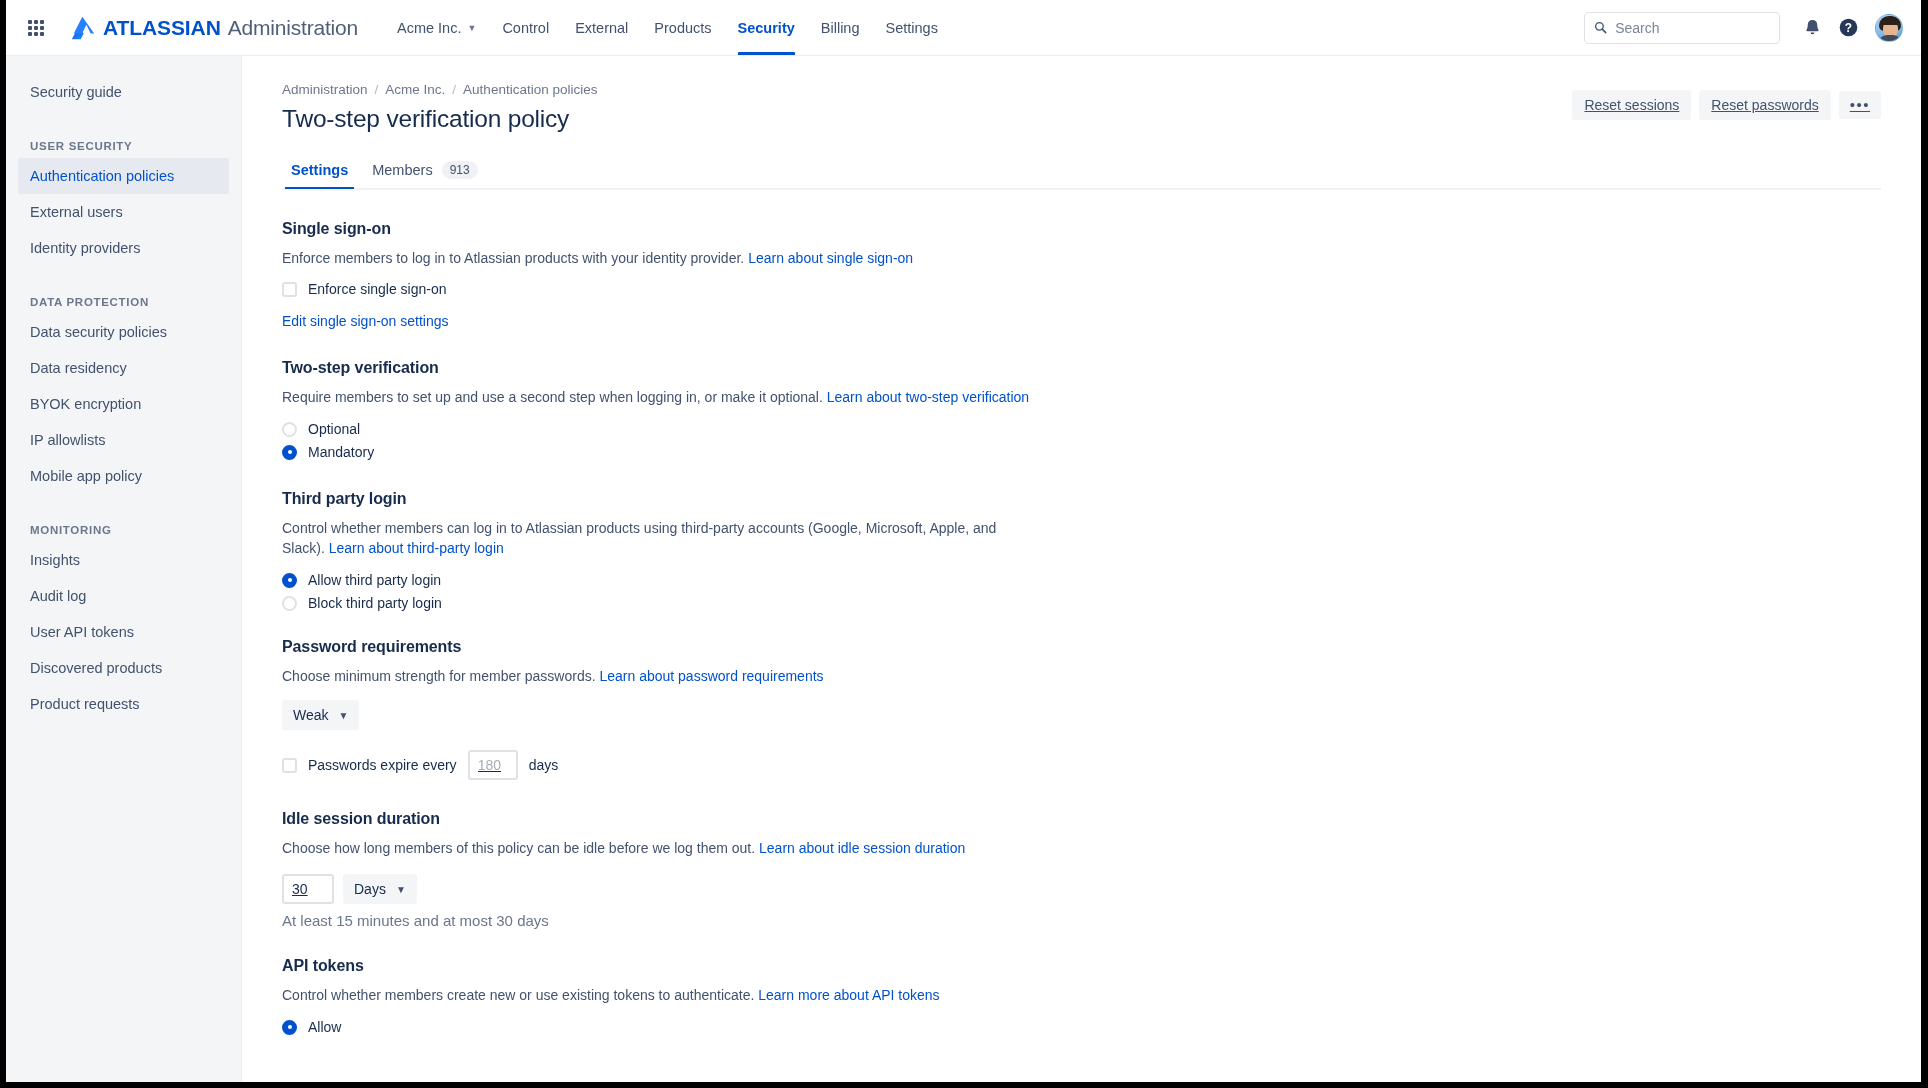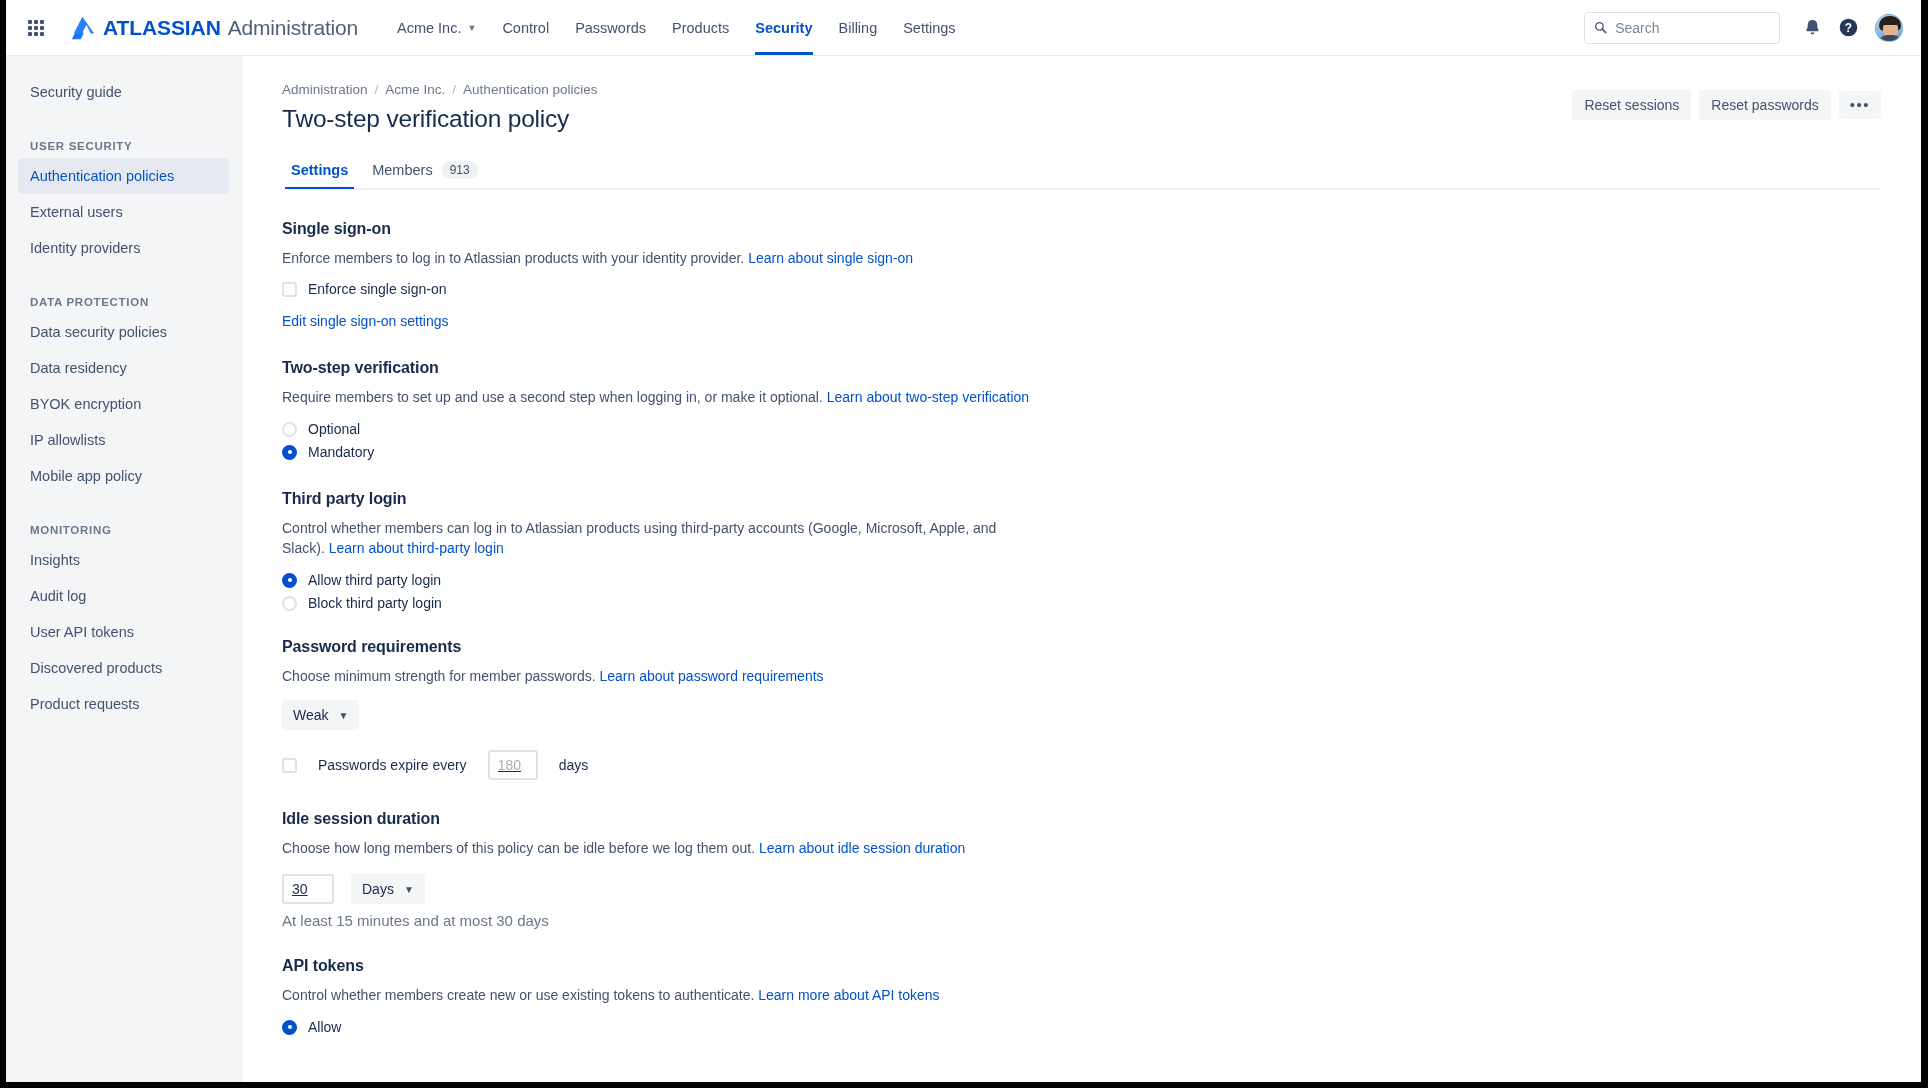--- a/index.html
+++ b/index.html
@@ -126,20 +126,21 @@
   .page-head { display: flex; align-items: flex-start; }
   .page-title {
     font-size: 24.5px; font-weight: 500; color: #172b4d;
     margin-top: 8px; letter-spacing: -0.2px;
   }
   .head-actions { margin-left: auto; display: flex; gap: 8px; align-items: center; margin-top: 8px; }
   .btn {
     background: #f4f5f7; color: #42526e; border: none; border-radius: 3px;
     font-size: 14px; font-family: inherit; padding: 7px 12px; cursor: pointer;
     white-space: nowrap;
+    text-decoration: underline;
   }
   .btn-more { padding: 7px 11px; letter-spacing: 1.5px; font-size: 15px; line-height: 14px; }
 
   .tabs {
     display: flex; align-items: center; gap: 8px;
     margin-top: 22px; border-bottom: 2px solid #f0f1f4;
     padding-left: 1px;
   }
   .tab {
     font-size: 14.5px; color: #42526e; padding: 6px 8px 9px 8px; cursor: pointer;
@@ -186,21 +187,21 @@
   .link-row { margin-top: 16px; font-size: 14px; }
 
   .select {
     display: inline-flex; align-items: center; gap: 10px;
     background: #f4f5f7; border-radius: 3px; padding: 7px 11px;
     font-size: 14px; color: #172b4d; cursor: pointer; border: none;
     font-family: inherit;
   }
   .chev { font-size: 10px; color: #42526e; }
 
-  .inline-row { display: flex; align-items: center; gap: 21px; margin-top: 16px; }
+  .inline-row { display: flex; align-items: center; gap: 11px; margin-top: 16px; }
   .num-input {
     width: 50px; height: 30px; border: 2px solid #dfe1e6; border-radius: 3px;
     padding: 0 8px; font-size: 14px; color: #172b4d; font-family: inherit;
     outline: none; background: #fff; text-decoration: underline;
   }
   .num-input.wide { width: 52px; }
   .num-input::placeholder { color: #a5adba; }
   .hint { font-size: 15px; color: #6b778c; margin-top: 8px; }
   .small-label { font-size: 14px; color: #172b4d; }
 </style>
@@ -242,21 +243,21 @@
 
     <div class="nav-items">
       <div class="nav-item">
         <span>Acme Inc.</span>
         <span class="nav-chevron">▼</span>
       </div>
       <div class="nav-item">
           <span>Control</span>
         </div>
       <div class="nav-item">
-          <span>Passwords</span>
+          <span>External</span>
         </div>
       <div class="nav-item">
           <span>Products</span>
         </div>
       <div class="nav-item active">
           <span>Security</span>
         </div>
       <div class="nav-item">
           <span>Billing</span>
         </div>
@@ -458,21 +459,21 @@
             <span class="small-label">days</span>
           </div>
         </div>
 
         <div class="section" style="margin-top:30px">
           <div class="sec-title">Idle session duration</div>
           <div class="sec-desc" style="max-width:880px">
             <span>Choose how long members of this policy can be idle before we log them out.</span>
             <a class="lnk">Learn about idle session duration</a>
           </div>
-          <div class="inline-row" style="gap:17px">
+          <div class="inline-row" style="gap:9px">
             <input class="num-input wide" value="30" style="">
             <button class="select">
               <span>Days</span>
               <span class="chev">▼</span>
             </button>
           </div>
           <div class="hint">At least 15 minutes and at most 30 days</div>
         </div>
 
         <div class="section" style="margin-top:28px">

